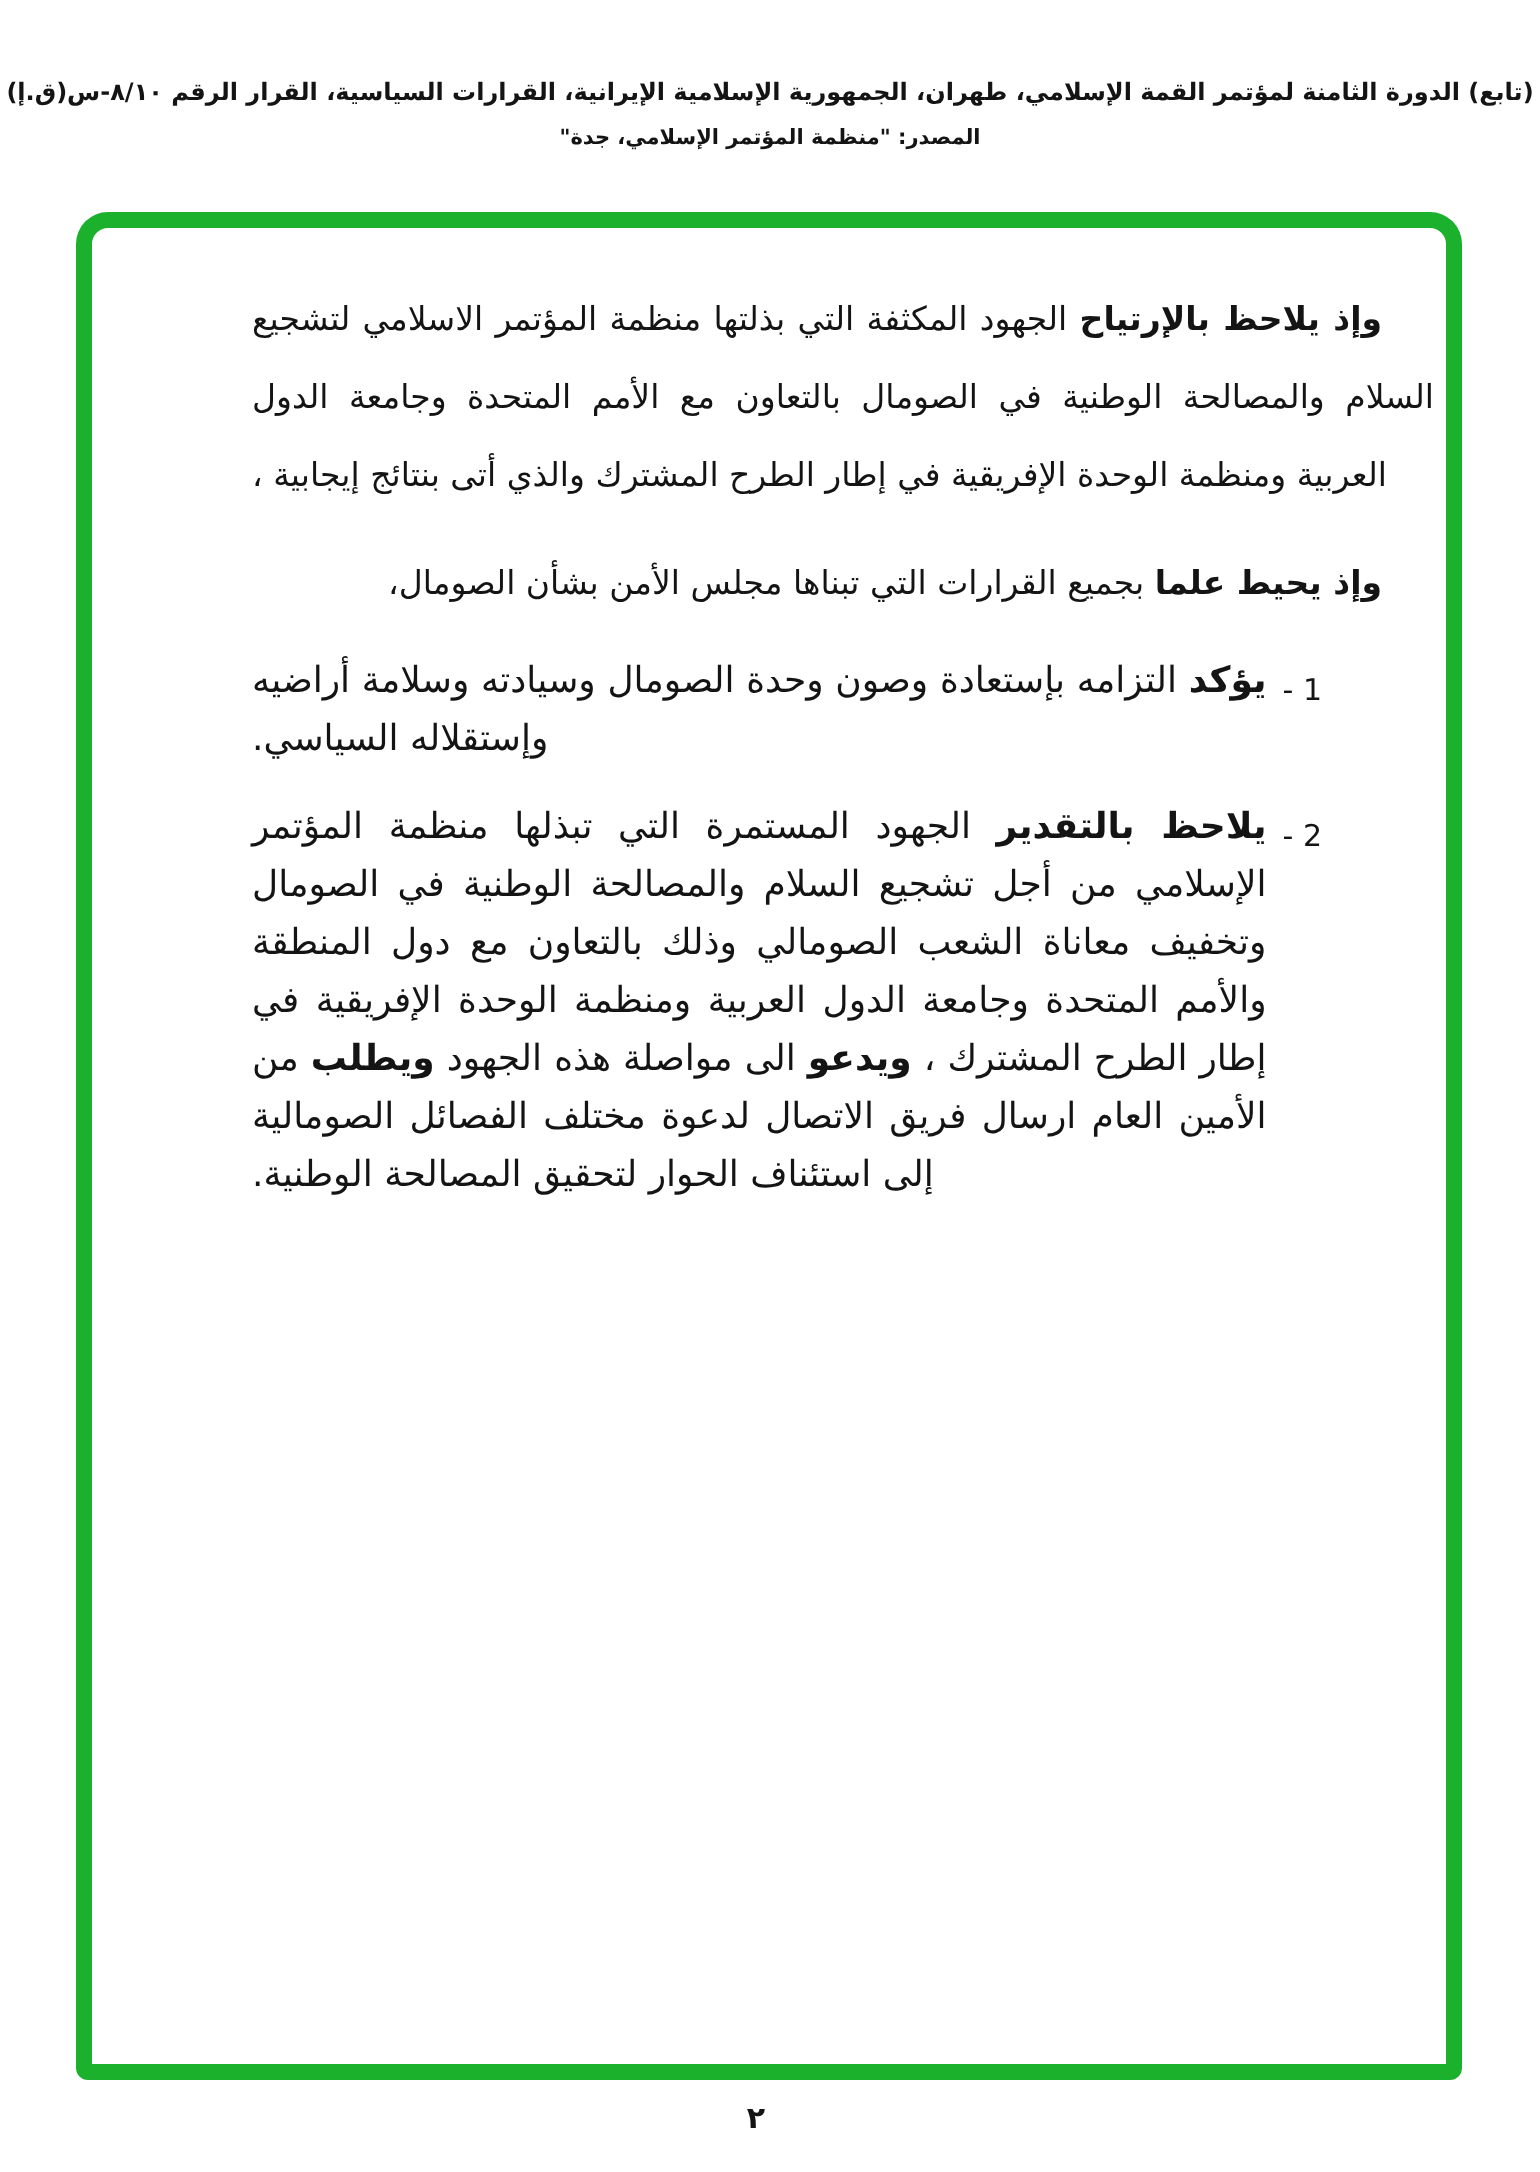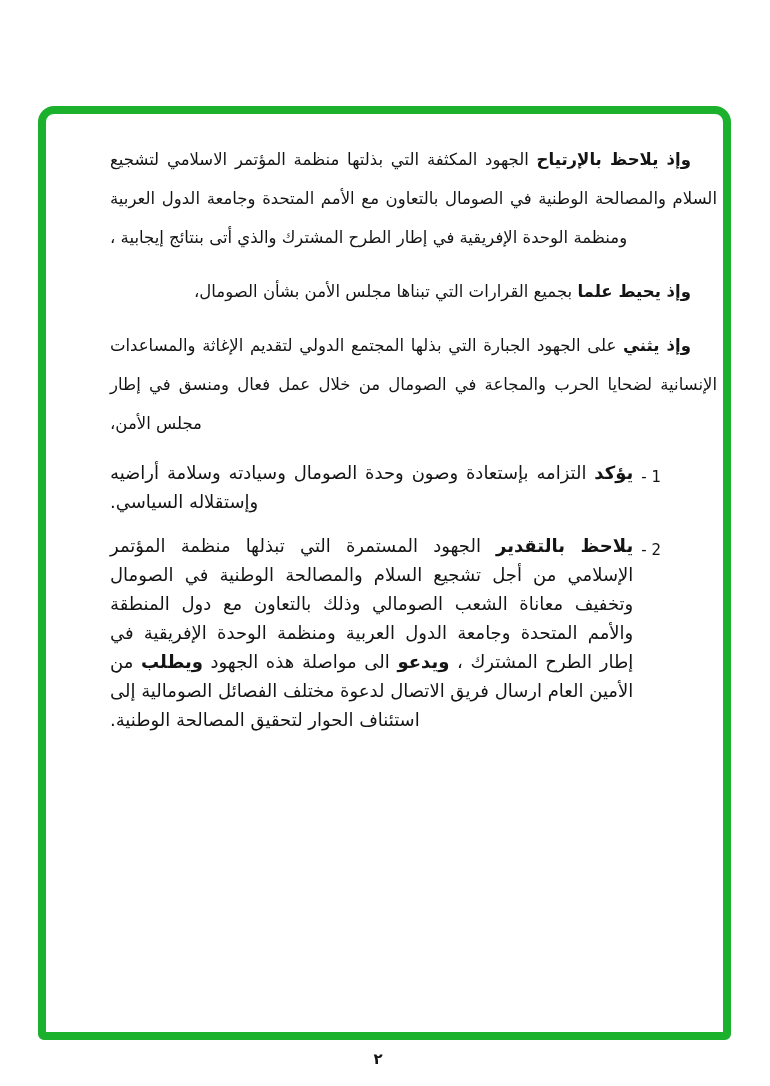--- a/index.html
+++ b/index.html
@@ -12,21 +12,21 @@
   .hdr1{font-weight:bold;font-size:12px;line-height:16px;white-space:nowrap;letter-spacing:0;}
   .hdr2{font-weight:bold;font-size:10.5px;line-height:14px;margin-top:8px;}
   
   .frame{
     position:absolute;left:38px;top:106px;width:693px;height:934px;
     box-sizing:border-box;border:8px solid #1cb12d;
     border-radius:16px 16px 6px 6px;overflow:hidden;
   }
   .content{
     position:absolute;top:0;bottom:0;left:0;right:0;
-    padding:26px 6px 0 64px;direction:rtl;overflow:hidden;
+    padding:26px 6px 0 80px;direction:rtl;overflow:hidden;
   }
   p.para{
     margin:0 0 15px 0;font-size:16.5px;line-height:39px;
     text-align:justify;text-align-last:left;text-indent:26px;
   }
   p.para.single{text-align:left;text-align-last:right;}
   .item{
     display:grid;grid-template-columns:auto 1fr;column-gap:8px;
     margin:0 56px 15px 0;direction:rtl;
   }
@@ -39,26 +39,29 @@
   .page-number{
     position:absolute;top:1050px;left:0;right:14px;text-align:center;
     font-weight:bold;font-size:15px;direction:rtl;
   }
 </style>
 </head>
 <body>
 
 <div class="page">
 
+  <div class="doc-header">
+    <div class="hdr1">(تابع) الدورة الثامنة لمؤتمر القمة الإسلامي، طهران، الجمهورية الإسلامية الإيرانية، القرارات السياسية، القرار الرقم ٨/١٠-س(ق.إ)</div>
+    <div class="hdr2">المصدر:  "منظمة المؤتمر الإسلامي، جدة"</div>
+  </div>
 
   <div class="frame" style="border-color: rgb(28, 177, 45);">
     <div class="content" id="doc-content">
         <p class="para"><b>وإذ يلاحظ بالإرتياح</b><span> الجهود المكثفة التي بذلتها منظمة المؤتمر الاسلامي لتشجيع السلام والمصالحة الوطنية في الصومال بالتعاون مع الأمم المتحدة وجامعة الدول العربية ومنظمة الوحدة الإفريقية في إطار الطرح المشترك والذي أتى بنتائج إيجابية ،</span></p>
         <p class="para single"><b>وإذ يحيط علما</b><span> بجميع القرارات التي تبناها مجلس الأمن بشأن الصومال،</span></p>
-        <p class="para"><b>وإذ يثني</b><span> على الجهود الجبارة التي بذلها المجتمع الدولي لتقديم الإغاثة والمساعدات الإنسانية لضحايا الحرب والمجاعة في الصومال من خلال عمل فعال ومنسق في إطار مجلس الأمن،</span></p>
         <div class="item">
           <span class="marker">1 -</span>
           <p><b>يؤكد</b><span> التزامه بإستعادة وصون وحدة الصومال وسيادته وسلامة أراضيه وإستقلاله السياسي.</span></p>
         </div>
         <div class="item">
           <span class="marker">2 -</span>
           <p><b>يلاحظ بالتقدير</b><span> الجهود المستمرة التي تبذلها منظمة المؤتمر الإسلامي من أجل تشجيع السلام والمصالحة الوطنية في الصومال وتخفيف معاناة الشعب الصومالي وذلك بالتعاون مع دول المنطقة والأمم المتحدة وجامعة الدول العربية ومنظمة الوحدة الإفريقية في إطار الطرح المشترك ، </span><b>ويدعو</b><span> الى مواصلة هذه الجهود </span><b>ويطلب</b><span> من الأمين العام ارسال فريق الاتصال لدعوة مختلف الفصائل الصومالية إلى استئناف الحوار لتحقيق المصالحة الوطنية.</span></p>
         </div>
       </div>
   </div>

